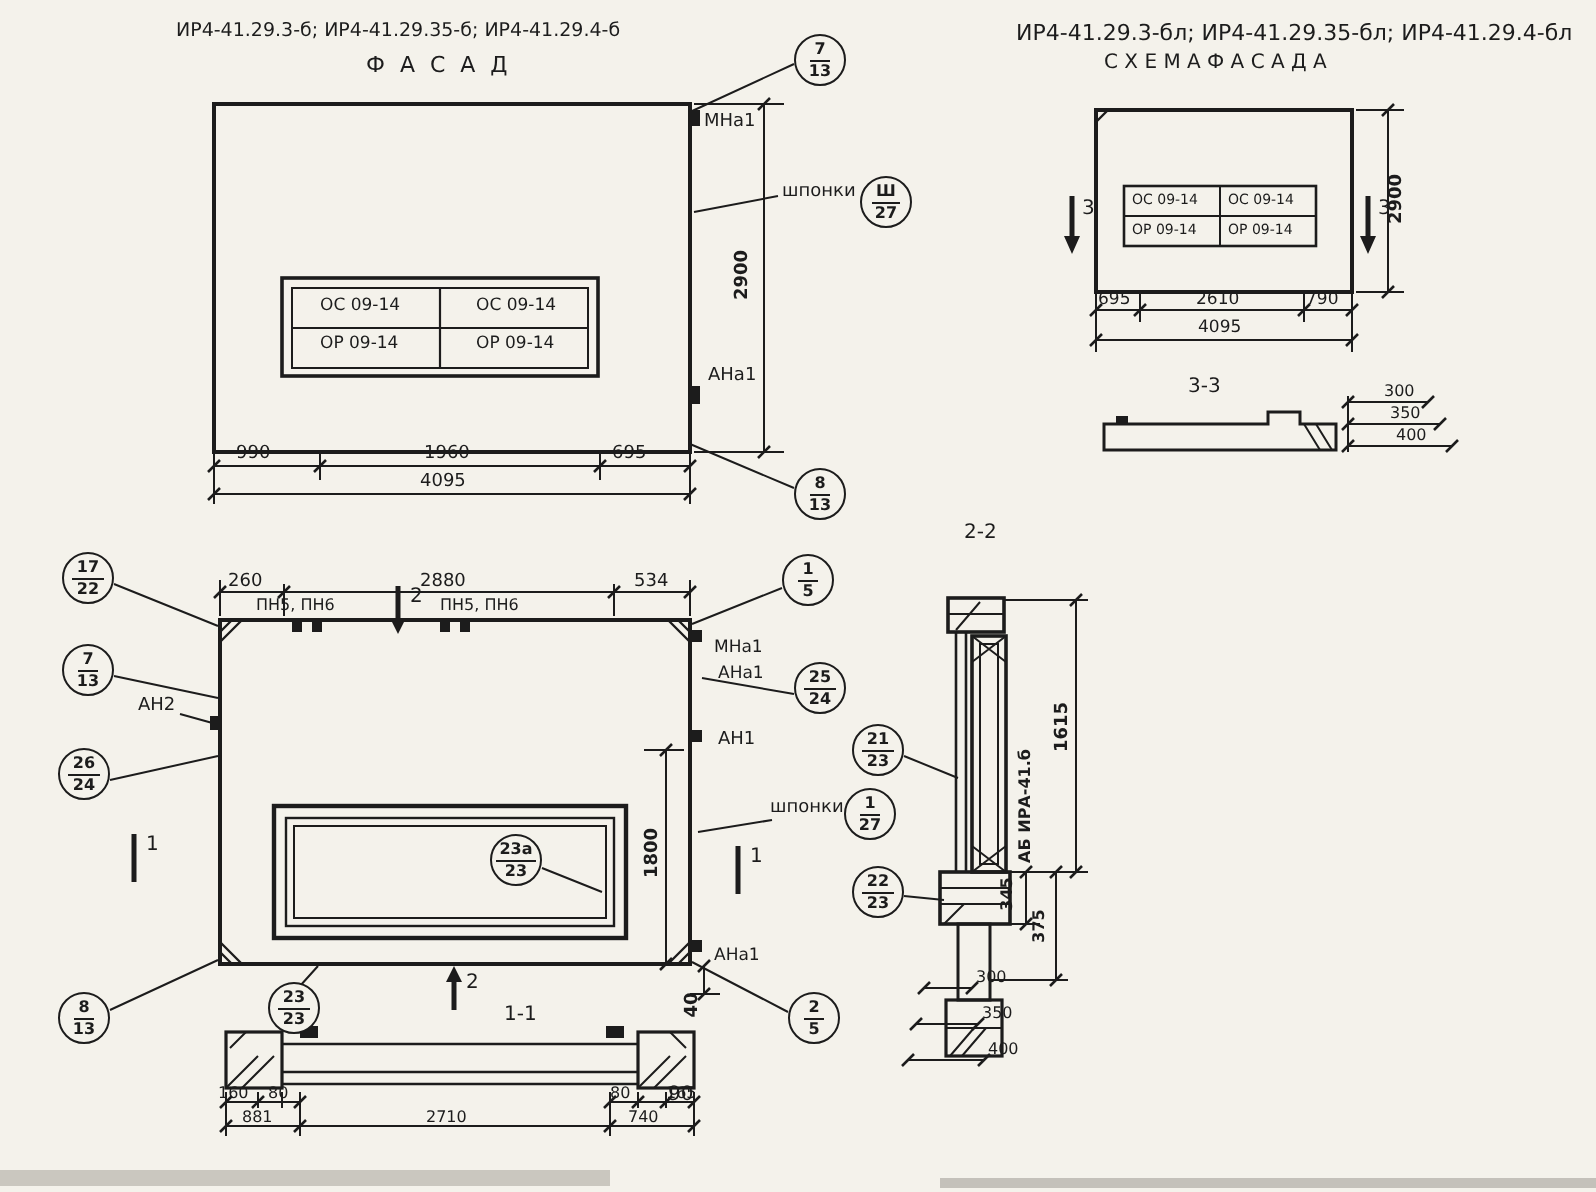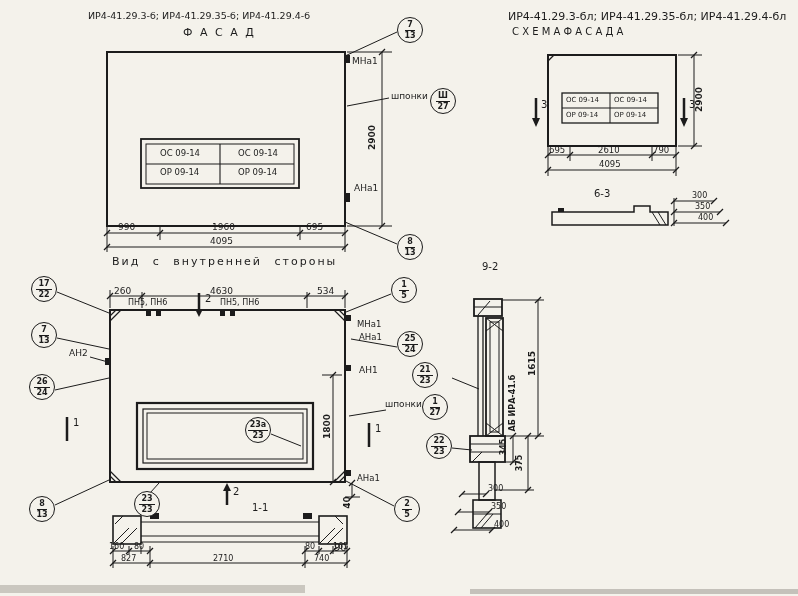--- a/index.html
+++ b/index.html
@@ -140,40 +140,39 @@
   <div class="co" style="left:430px;top:88px">
     <span class="num">Ш</span>
     <span>27</span>
   </div>
   <div class="co" style="left:397px;top:234px">
     <span class="num">8</span>
     <span>13</span>
   </div>
 
   <div class="lbl" style="left:508px;top:11px;font-size:11px">ИР4-41.29.3-бл; ИР4-41.29.35-бл; ИР4-41.29.4-бл</div>
-  <div class="lbl" style="left:512px;top:27px;font-size:10px">С Х Е М А   Ф А С А Д А</div>
+  <div class="lbl" style="left:552px;top:27px;font-size:10px">С Х Е М А   Ф А С А Д А</div>
   <div class="lbl" style="left:566px;top:97px;font-size:7px">ОС 09-14</div>
   <div class="lbl" style="left:614px;top:97px;font-size:7px">ОС 09-14</div>
   <div class="lbl" style="left:566px;top:112px;font-size:7px">ОР 09-14</div>
   <div class="lbl" style="left:614px;top:112px;font-size:7px">ОР 09-14</div>
   <div class="lbl" style="left:549px;top:146px;font-size:8.5px">695</div>
   <div class="lbl" style="left:598px;top:146px;font-size:8.5px">2610</div>
   <div class="lbl" style="left:653px;top:146px;font-size:8.5px">790</div>
   <div class="lbl" style="left:599px;top:160px;font-size:8.5px">4095</div>
   <div class="vtext" style="left:679px;top:95px;width:40px">2900</div>
   <div class="lbl" style="left:541px;top:100px;font-size:10px">3</div>
   <div class="lbl" style="left:689px;top:100px;font-size:10px">3</div>
-  <div class="lbl" style="left:594px;top:189px;font-size:10px">6-3</div>
+  <div class="lbl" style="left:594px;top:189px;font-size:10px">3-3</div>
   <div class="lbl" style="left:692px;top:192px;font-size:8px">300</div>
   <div class="lbl" style="left:695px;top:203px;font-size:8px">350</div>
   <div class="lbl" style="left:698px;top:214px;font-size:8px">400</div>
 
-  <div class="lbl" style="left:112px;top:256px;font-size:11px;letter-spacing:2px;word-spacing:7px">Вид с внутренней стороны</div>
   <div class="lbl" style="left:114px;top:287px">260</div>
-  <div class="lbl" style="left:210px;top:287px">4630</div>
+  <div class="lbl" style="left:210px;top:287px">2880</div>
   <div class="lbl" style="left:317px;top:287px">534</div>
   <div class="lbl" style="left:128px;top:299px;font-size:8px">ПН5, ПН6</div>
   <div class="lbl" style="left:220px;top:299px;font-size:8px">ПН5, ПН6</div>
   <div class="lbl" style="left:205px;top:294px;font-size:10px">2</div>
   <div class="lbl" style="left:233px;top:487px;font-size:10px">2</div>
   <div class="lbl" style="left:73px;top:418px;font-size:10px">1</div>
   <div class="lbl" style="left:375px;top:424px;font-size:10px">1</div>
   <div class="co" style="left:31px;top:276px">
     <span class="num">17</span>
     <span>22</span>
@@ -222,26 +221,26 @@
     <span class="num">23</span>
     <span>23</span>
   </div>
 
   <div class="lbl" style="left:252px;top:503px;font-size:10px">1-1</div>
   <div class="lbl" style="left:109px;top:543px;font-size:8px">160</div>
   <div class="lbl" style="left:134px;top:543px;font-size:8px">80</div>
   <div class="lbl" style="left:305px;top:543px;font-size:8px">80</div>
   <div class="lbl" style="left:333px;top:543px;font-size:8px">165</div>
   <div class="lbl" style="left:334px;top:543px;font-size:10px">90</div>
-  <div class="lbl" style="left:121px;top:555px;font-size:8px">827</div>
+  <div class="lbl" style="left:121px;top:555px;font-size:8px">881</div>
   <div class="lbl" style="left:213px;top:555px;font-size:8px">2710</div>
   <div class="lbl" style="left:314px;top:555px;font-size:8px">740</div>
 
-  <div class="lbl" style="left:482px;top:262px;font-size:10px">9-2</div>
-  <div class="co" style="left:412px;top:362px">
+  <div class="lbl" style="left:482px;top:262px;font-size:10px">2-2</div>
+  <div class="co" style="left:426px;top:362px">
     <span class="num">21</span>
     <span>23</span>
   </div>
   <div class="co" style="left:426px;top:433px">
     <span class="num">22</span>
     <span>23</span>
   </div>
   <div class="vtext" style="left:512px;top:359px;width:40px">1615</div>
   <div class="vtext" style="left:478px;top:399px;width:70px;font-size:8px">АБ ИРА-41.б</div>
   <div class="vtext" style="left:489px;top:443px;width:30px;font-size:8px">345</div>

